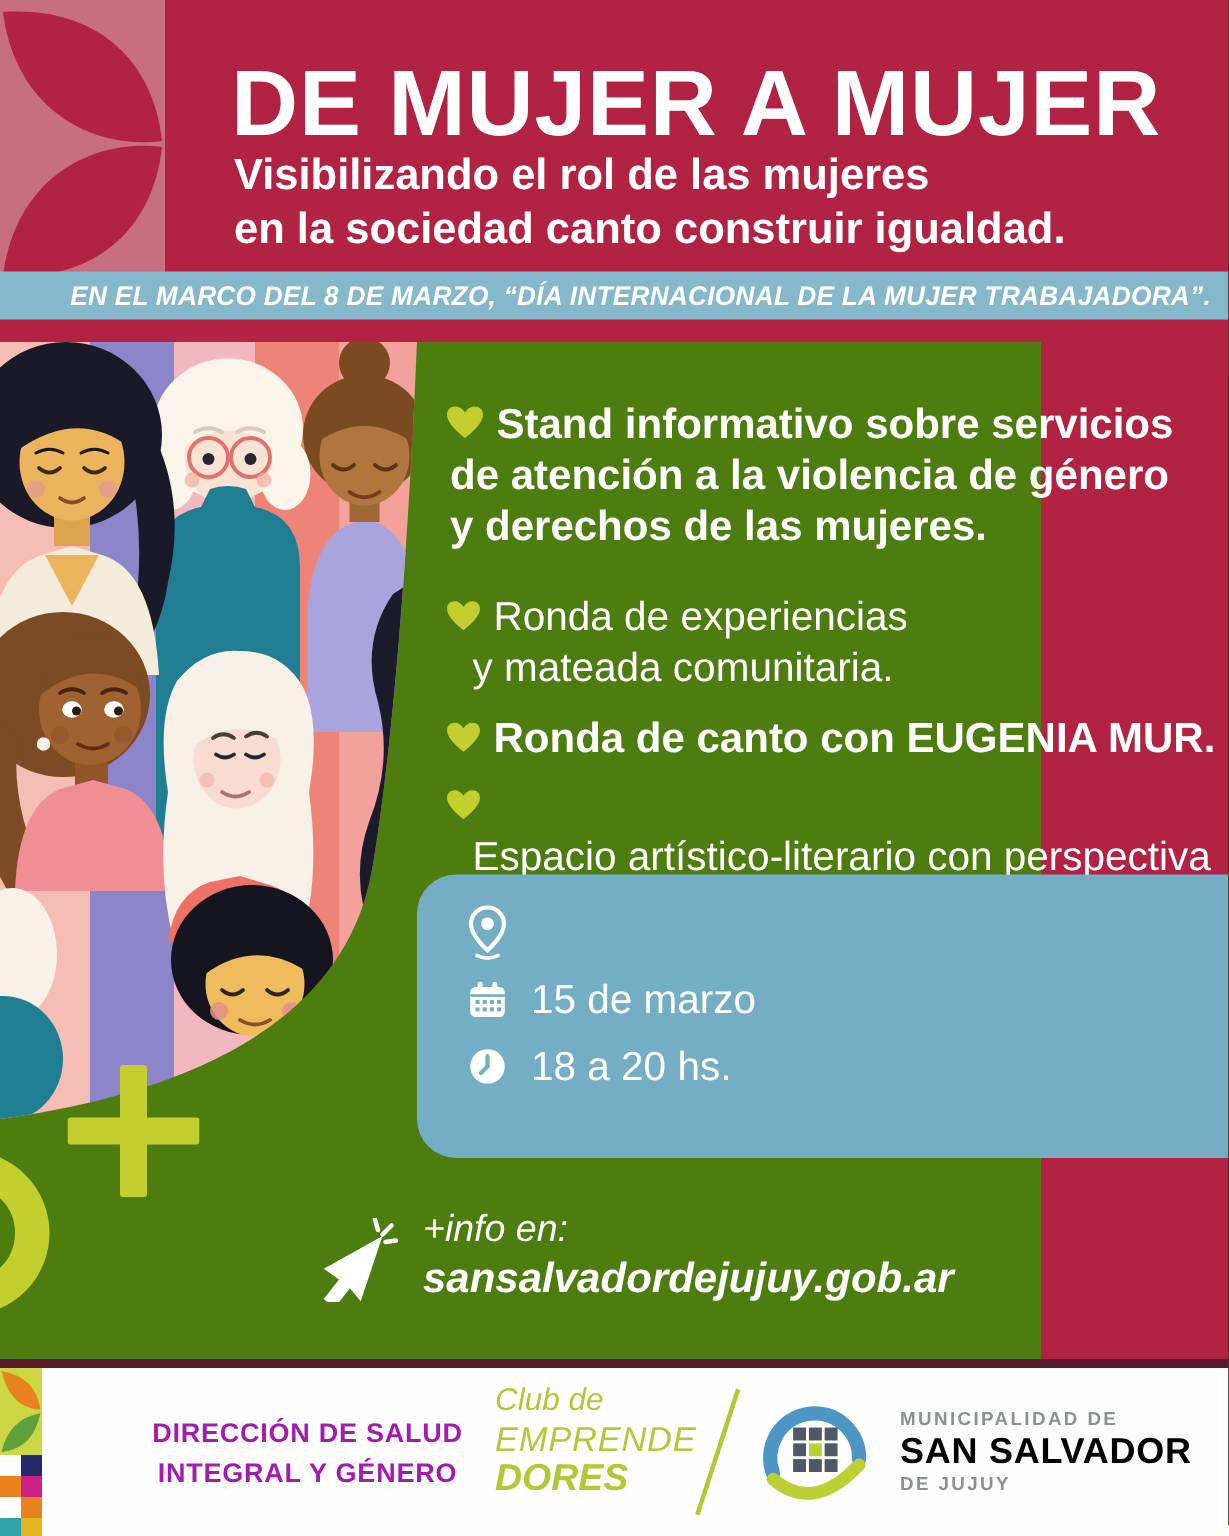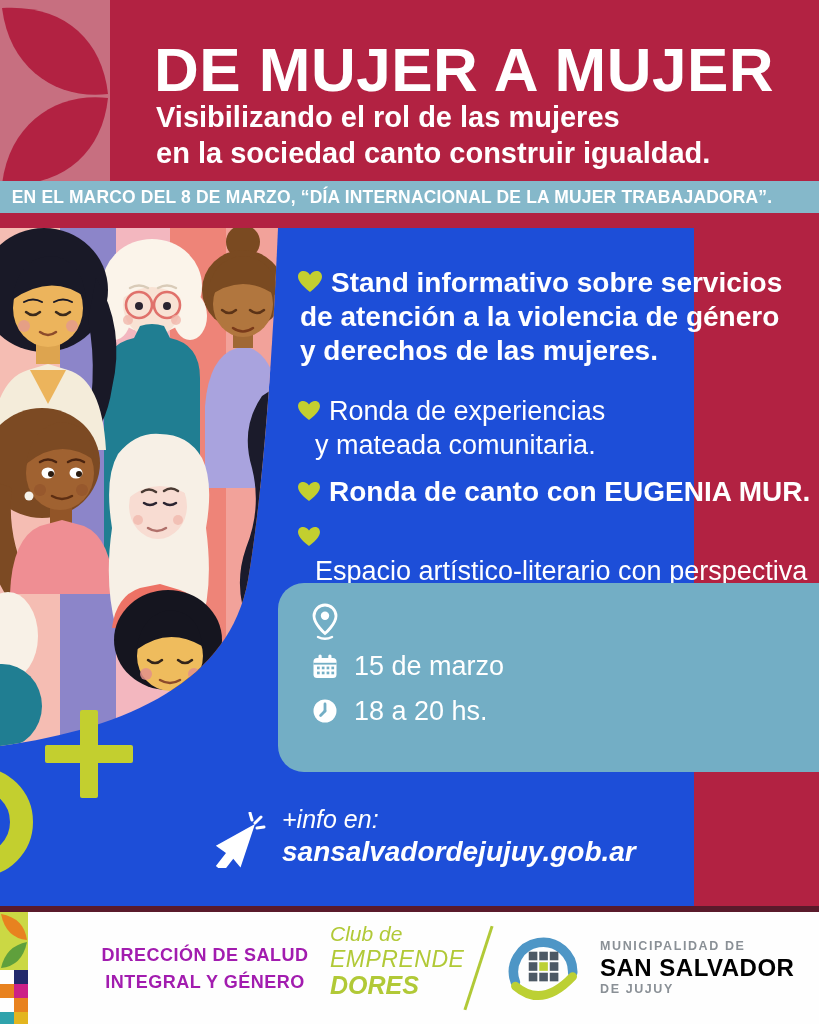--- a/index.html
+++ b/index.html
@@ -17,25 +17,25 @@
     position:absolute; left:154px; top:34px; font-size:62px; font-weight:700;
     letter-spacing:0.5px; white-space:nowrap;
   }
   .subtitle {
     position:absolute; left:156px; top:99px; font-size:29px; font-weight:700;
     line-height:36px; white-space:pre;
   }
   
   .banner {
     position:absolute; left:0; top:181px; width:819px; height:32px; background:#85B8CA;
-    display:flex; align-items:center; justify-content:flex-start;
+    display:flex; align-items:center; justify-content:flex-end;font-style:italic;
   }
   .banner span { font-size:18px; font-weight:600; letter-spacing:0.2px; transform:scaleX(0.97); white-space:nowrap; }
   
-  .body { position:absolute; left:0; top:228px; width:694px; height:678px; background:#1d4ed8; }
+  .body { position:absolute; left:0; top:228px; width:694px; height:678px; background:#4d7c0f; }
   .illustration { position:absolute; left:0; top:0; }
   .plus-mark { position:absolute; left:45px; top:482px; }
   .ring-mark {
     position:absolute; left:-77px; top:539px; width:110px; height:110px;
     border:23px solid #C3CF2F; border-radius:50%;
   }
   .activities { position:absolute; left:300px; top:38px; width:519px; list-style:none; }
   .bullet { font-size:27px; line-height:34px; margin-left:15px; text-indent:-18px; }
   .bullet .txt { white-space:pre; }
   .bullet.bold { font-weight:700; font-size:28px; }

